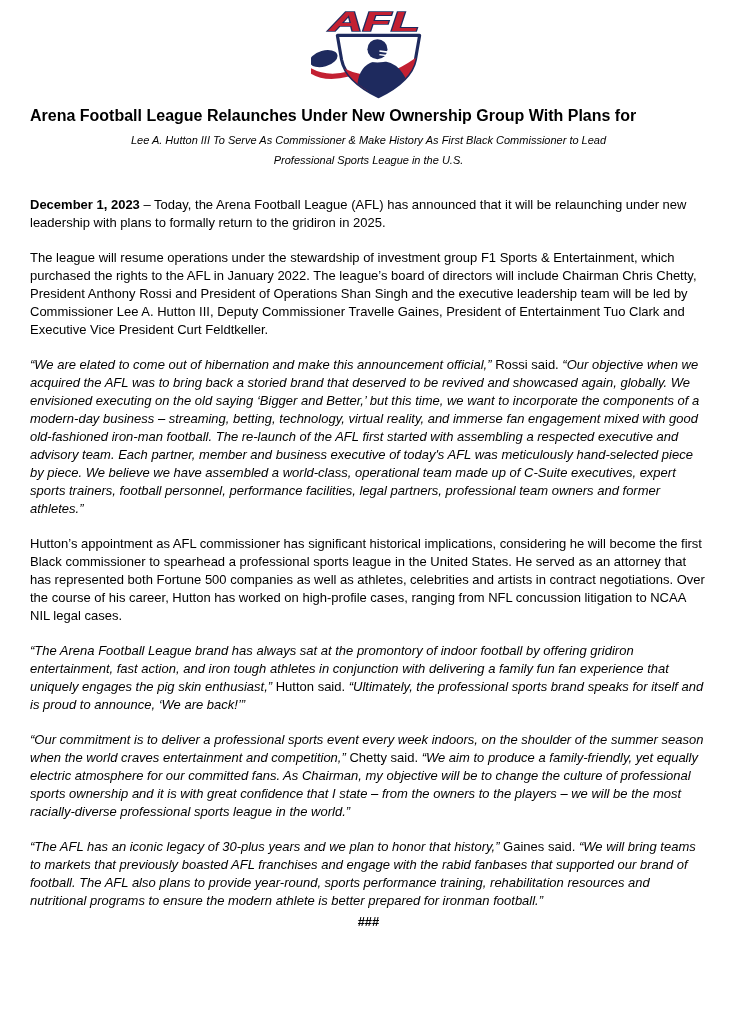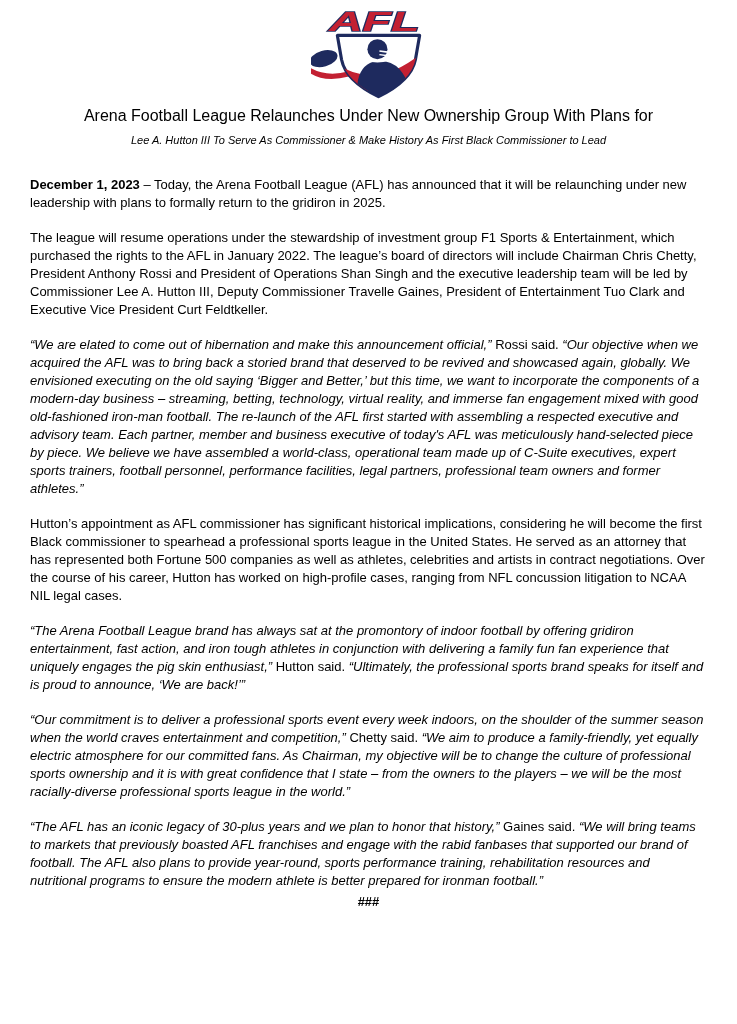--- a/index.html
+++ b/index.html
@@ -18,22 +18,21 @@
   .logo-wrap {
     display: flex;
     justify-content: center;
     align-items: flex-start;
     height: 92px;
     margin-bottom: 4px;
   }
   .headline {
     font-size: 16px;
     line-height: 24px;
-    font-weight: normal;
-    text-align: center;
+    font-weight: bold;
     margin: 4px 0 0 0;
   }
   .subtitle {
     font-size: 11px;
     line-height: 20px;
     font-style: italic;
     text-align: center;
     margin-top: 2px;
   }
   .article {
@@ -96,20 +95,21 @@
       <text class="wordmark" x="60" y="22" text-anchor="middle" font-size="27" textLength="86" lengthAdjust="spacingAndGlyphs">AFL</text>
     </svg>
   </div>
 
   <h1 class="headline">
     <div>Arena Football League Relaunches Under New Ownership Group With Plans for</div>
   </h1>
 
   <div class="subtitle">
     <div>Lee A. Hutton III To Serve As Commissioner &amp; Make History As First Black Commissioner to Lead</div>
+    <div>Professional Sports League in the U.S.</div>
   </div>
 
   <div class="article">
     <p><span style="font-weight: bold;">December 1, 2023</span><span> – Today, the Arena Football League (AFL) has announced that it will be relaunching under new leadership with plans to formally return to the gridiron in 2025.</span></p>
     <p><span>The league will resume operations under the stewardship of investment group F1 Sports &amp; Entertainment, which purchased the rights to the AFL in January 2022. The league’s board of directors will include Chairman Chris Chetty, President Anthony Rossi and President of Operations Shan Singh and the executive leadership team will be led by Commissioner Lee A. Hutton III, Deputy Commissioner Travelle Gaines, President of Entertainment Tuo Clark and Executive Vice President Curt Feldtkeller.</span></p>
     <p><span style="font-style: italic;">“We are elated to come out of hibernation and make this announcement official,” </span><span>Rossi said. </span><span style="font-style: italic;">“Our objective when we acquired the AFL was to bring back a storied brand that deserved to be revived and showcased again, globally.  We envisioned executing on the old saying ‘Bigger and Better,’ but this time, we want to incorporate the components of a modern-day business – streaming, betting, technology, virtual reality, and immerse fan engagement mixed with good old-fashioned iron-man football.  The re-launch of the AFL first started with assembling a respected executive and advisory team.  Each partner, member and business executive of today's AFL was meticulously hand-selected piece by piece.  We believe we have assembled a world-class, operational team made up of C-Suite executives, expert sports trainers, football personnel, performance facilities, legal partners, professional team owners and former athletes.”</span></p>
     <p><span>Hutton’s appointment as AFL commissioner has significant historical implications, considering he will become the first Black commissioner to spearhead a professional sports league in the United States. He served as an attorney that has represented both Fortune 500 companies as well as athletes, celebrities and artists in contract negotiations. Over the course of his career, Hutton has worked on high-profile cases, ranging from NFL concussion litigation to NCAA NIL legal cases.</span></p>
     <p><span style="font-style: italic;">“The Arena Football League brand has always sat at the promontory of indoor football by offering gridiron entertainment, fast action, and iron tough athletes in conjunction with delivering a family fun fan experience that uniquely engages the pig skin enthusiast,” </span><span>Hutton said. </span><span style="font-style: italic;">“Ultimately, the professional sports brand speaks for itself and is proud to announce, ‘We are back!’”</span></p>
     <p><span style="font-style: italic;">“Our commitment is to deliver a professional sports event every week indoors, on the shoulder of the summer season when the world craves entertainment and competition,” </span><span>Chetty said. </span><span style="font-style: italic;">“We aim to produce a family-friendly, yet equally electric atmosphere for our committed fans. As Chairman, my objective will be to change the culture of professional sports ownership and it is with great confidence that I state – from the owners to the players – we will be the most racially-diverse professional sports league in the world.”</span></p>
     <p class="last"><span style="font-style: italic;">“The AFL has an iconic legacy of 30-plus years and we plan to honor that history,” </span><span>Gaines said. </span><span style="font-style: italic;">“We will bring teams to markets that previously boasted AFL franchises and engage with the rabid fanbases that supported our brand of football. The AFL also plans to provide year-round, sports performance training, rehabilitation resources and nutritional programs to ensure the modern athlete is better prepared for ironman football.”</span></p>

